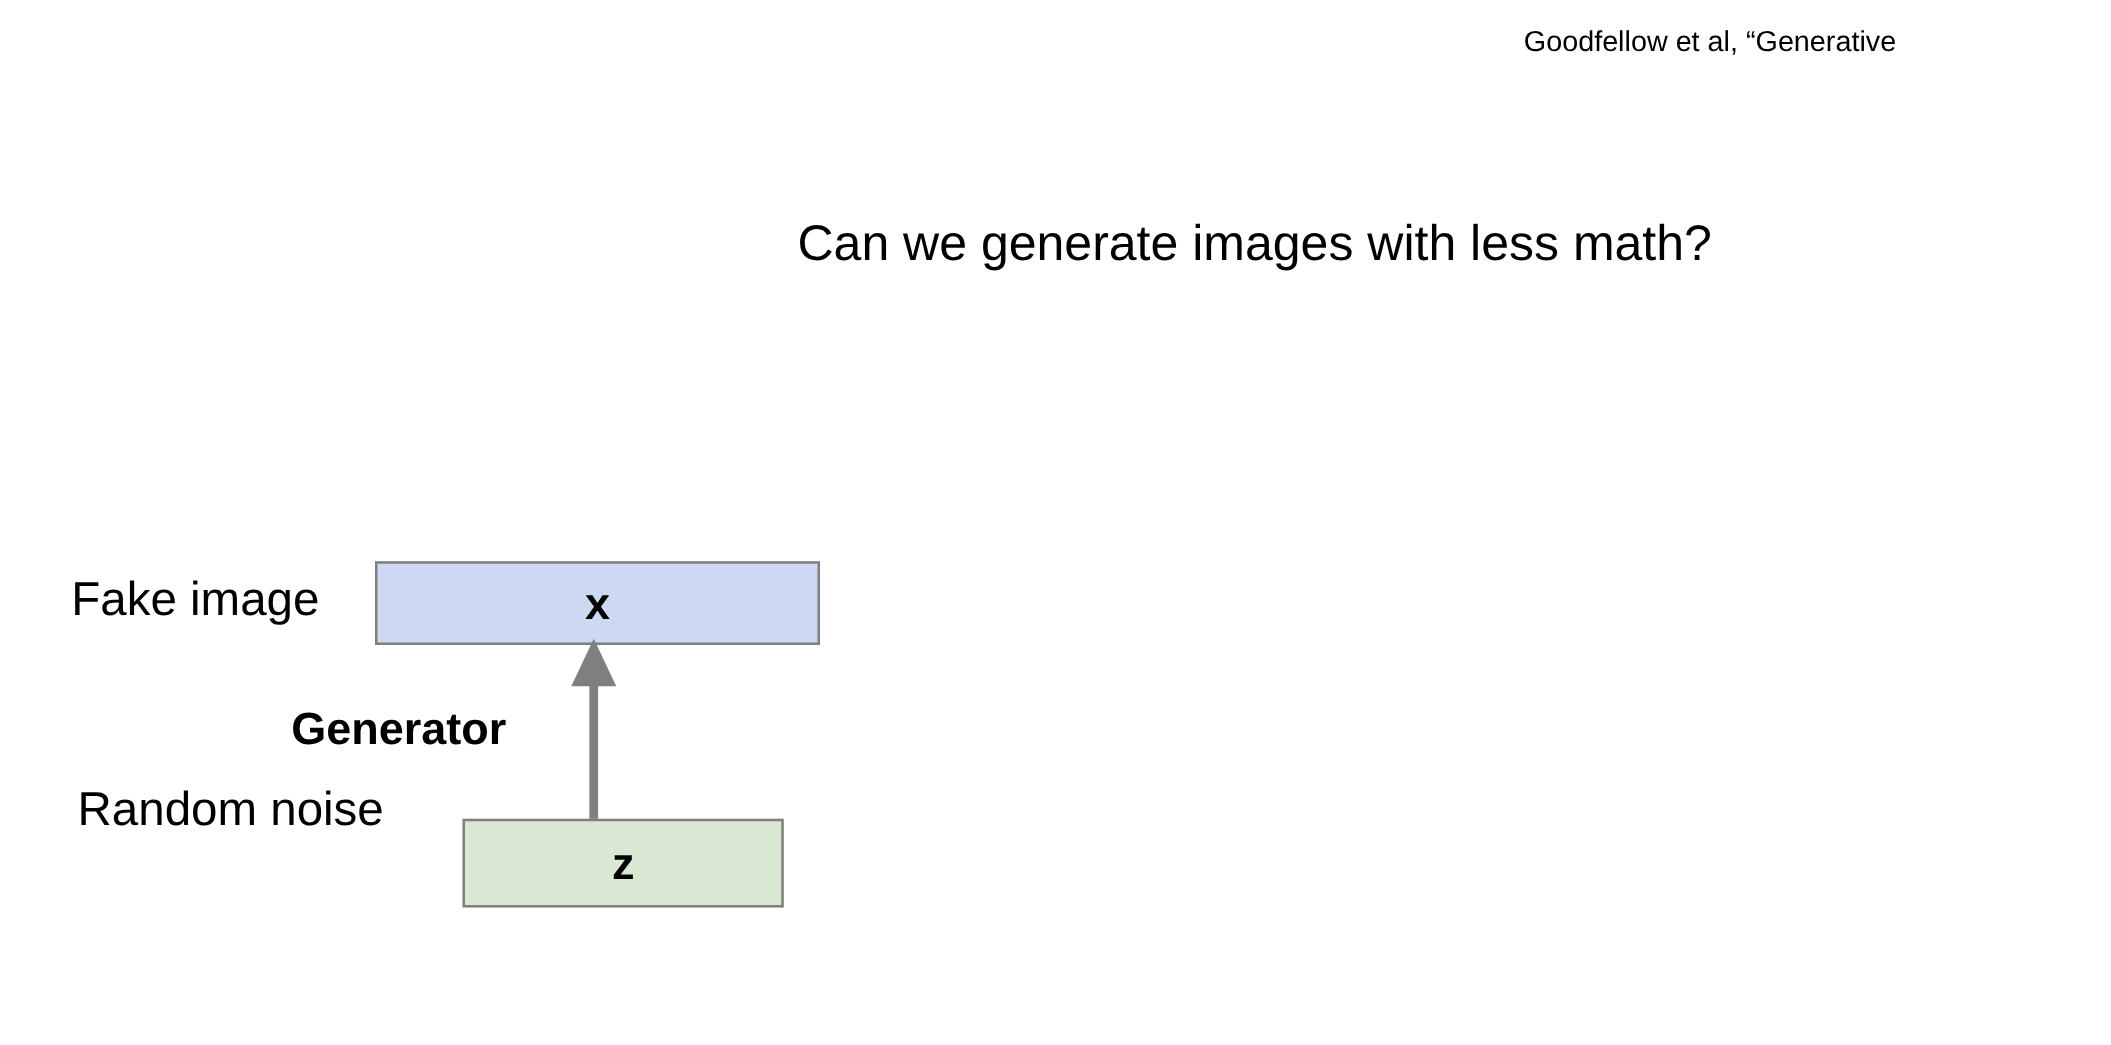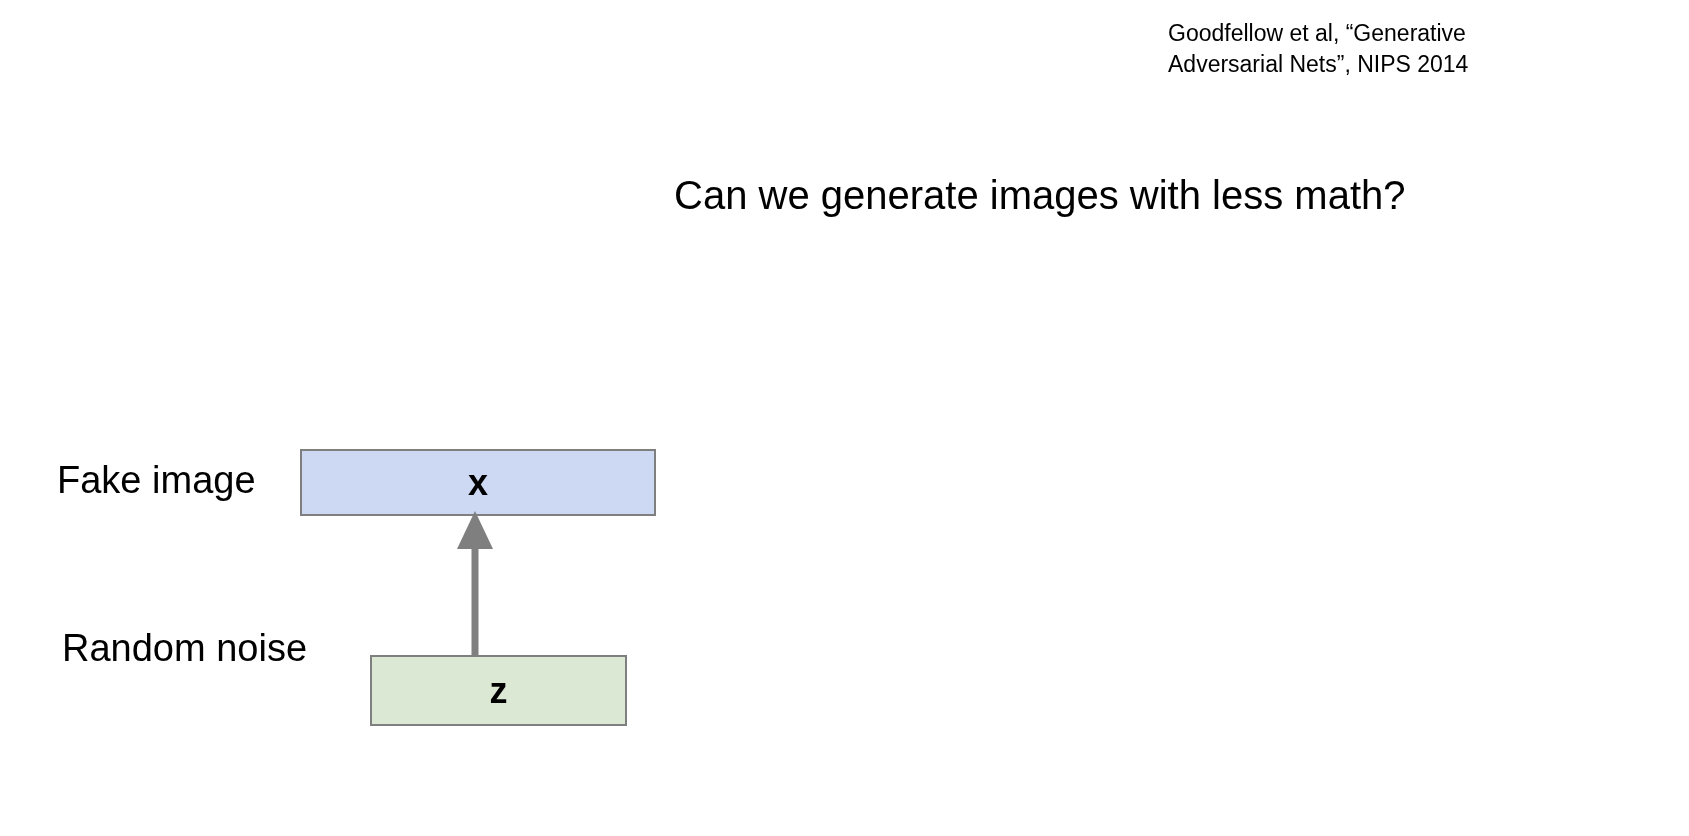--- a/index.html
+++ b/index.html
@@ -10,20 +10,21 @@
   body {
     font-family: "Liberation Sans", sans-serif;
     color: #000000;
   }
   #slide {
     position: relative;
     width: 1689px;
     height: 836px;
     background: #ffffff;
     overflow: hidden;
+    text-align: center;
   }
 
   
   #citation {
     position: absolute;
     left: 1168px;
     top: 18px;
     width: 400px;
     font-size: 23px;
     line-height: 31px;
@@ -51,21 +52,20 @@
   
   #subtitle {
     position: absolute;
     left: 638px;
     top: 171px;
     font-size: 40px;
     line-height: 48px;
     font-weight: 400;
     white-space: nowrap;
     color: #000000;
-    margin-left: 36px;
   }
 
   
   #diagram {
     position: absolute;
     left: 0;
     top: 0;
     width: 1689px;
     height: 836px;
   }
@@ -137,39 +137,39 @@
     height: 165px;
   }
 </style>
 </head>
 <body>
 
 <div id="slide">
 
   <div id="citation">
     <span class="cite-line">Goodfellow et al, “Generative</span>
-    <span class="cite-line">Adversarial Nets”, NIPS 2014</span>
   </div>
 
 
   <div id="subtitle">Can we generate images with less math?</div>
 
   <div id="diagram">
 
     <div class="side-label" id="label-fake-image">Fake image</div>
 
     <div class="node-box" id="box-x">
       <span>x</span>
     </div>
 
     <svg id="arrow-generator" viewBox="0 0 80 165">
       <line x1="35" y1="165" x2="35" y2="30" stroke="#7f7f7f" stroke-width="7"></line>
       <polygon points="35,6 53,44 17,44" fill="#7f7f7f"></polygon>
     </svg>
 
+    <div id="label-generator">Generator</div>
 
     <div class="side-label" id="label-random-noise">Random noise</div>
 
     <div class="node-box" id="box-z">
       <span>z</span>
     </div>
 
   </div>
 </div>
 

